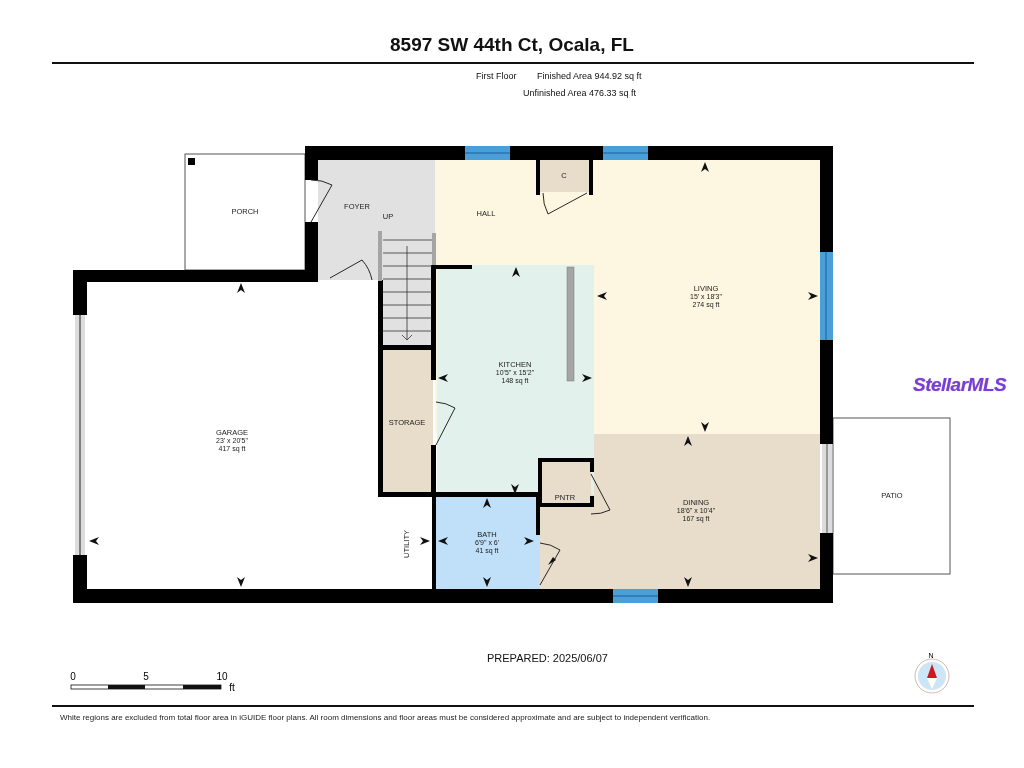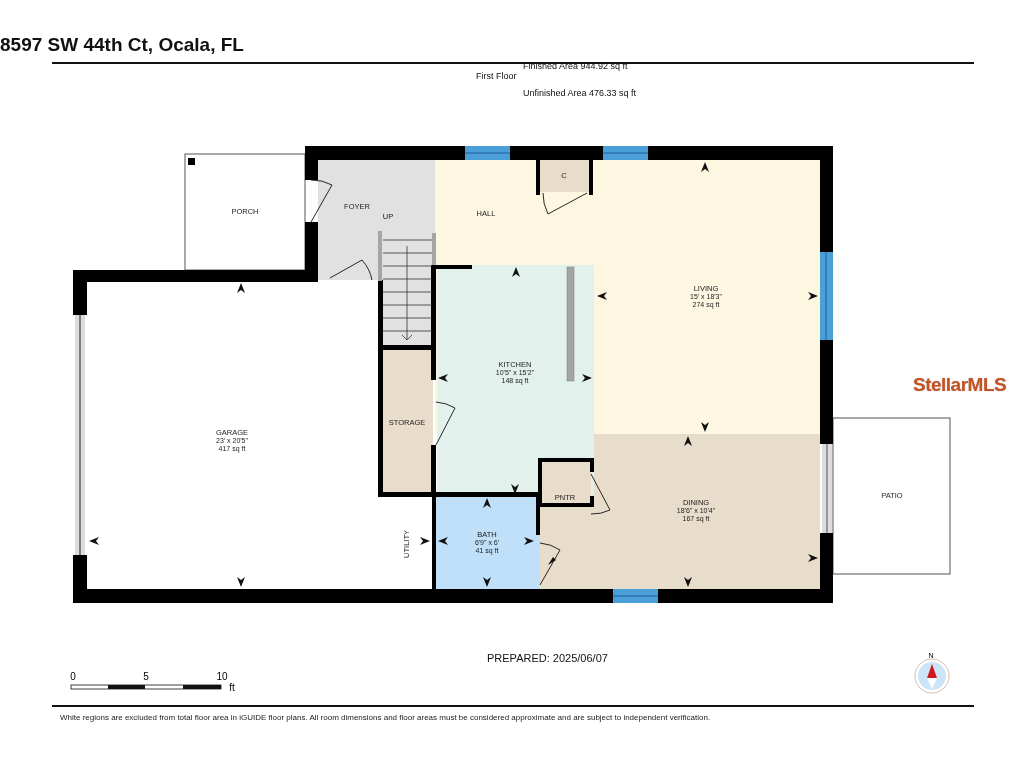--- a/index.html
+++ b/index.html
@@ -1,30 +1,30 @@
 <!DOCTYPE html>
 <html><head>
 <meta charset="utf-8">
 <style>
   html, body { margin:0; padding:0; background:#fff; }
   body { width:1024px; height:768px; position:relative; overflow:hidden; font-family:"Liberation Sans", sans-serif; color:#111; }
-  .title { position:absolute; left:0; top:34px; width:1024px; text-align:left; font-size:19px; font-weight:bold; }
+  .title { position:absolute; left:0; top:34px; width:1024px; text-align:center; font-size:19px; font-weight:bold; }
   .rule-top { position:absolute; left:52px; top:62px; width:922px; height:2px; background:#111; }
   .floor-label { position:absolute; left:476px; top:71px; font-size:9px; font-weight:normal; }
   .area-line { position:absolute; left:523px; font-size:9px; }
-  .area-fin { top:61px; }
+  .area-fin { top:71px;margin-left:14px; }
   .area-unf { top:88px;text-align:right; }
   svg.plan { position:absolute; left:0; top:0; }
   .room-text { font-family:"Liberation Sans", sans-serif; font-size:7px; fill:#222; text-anchor:middle; }
   .room-name { font-size:7.5px; }
   .prepared { position:absolute; left:463px; top:652px; font-size:11px;padding-left:24px; }
   .rule-bottom { position:absolute; left:52px; top:705px; width:922px; height:2px; background:#111; }
   .disclaimer { position:absolute; left:60px; top:713px; font-size:8px; color:#222; }
-  .watermark { position:absolute; left:913px; top:374px; font-size:19px; color:#c2410c; font-weight:bold; letter-spacing:-0.5px;
-    text-shadow: 0 0 1px #bbb, 0 0 1px #bbb; opacity:0.9; }
+  .watermark { position:absolute; left:913px; top:374px; font-size:19px; color:#6d28d9; font-weight:bold; letter-spacing:-0.5px;
+    text-shadow: 0 0 1px #bbb, 0 0 1px #bbb; opacity:0.9;font-style:italic; }
 </style>
 </head>
 <body>
 
 <div class="title">8597 SW 44th Ct, Ocala, FL</div>
 <div class="rule-top"></div>
 <div class="floor-label">First Floor</div>
 <div class="area-line area-fin">Finished Area 944.92 sq ft</div>
 <div class="area-line area-unf">Unfinished Area 476.33 sq ft</div>
 

